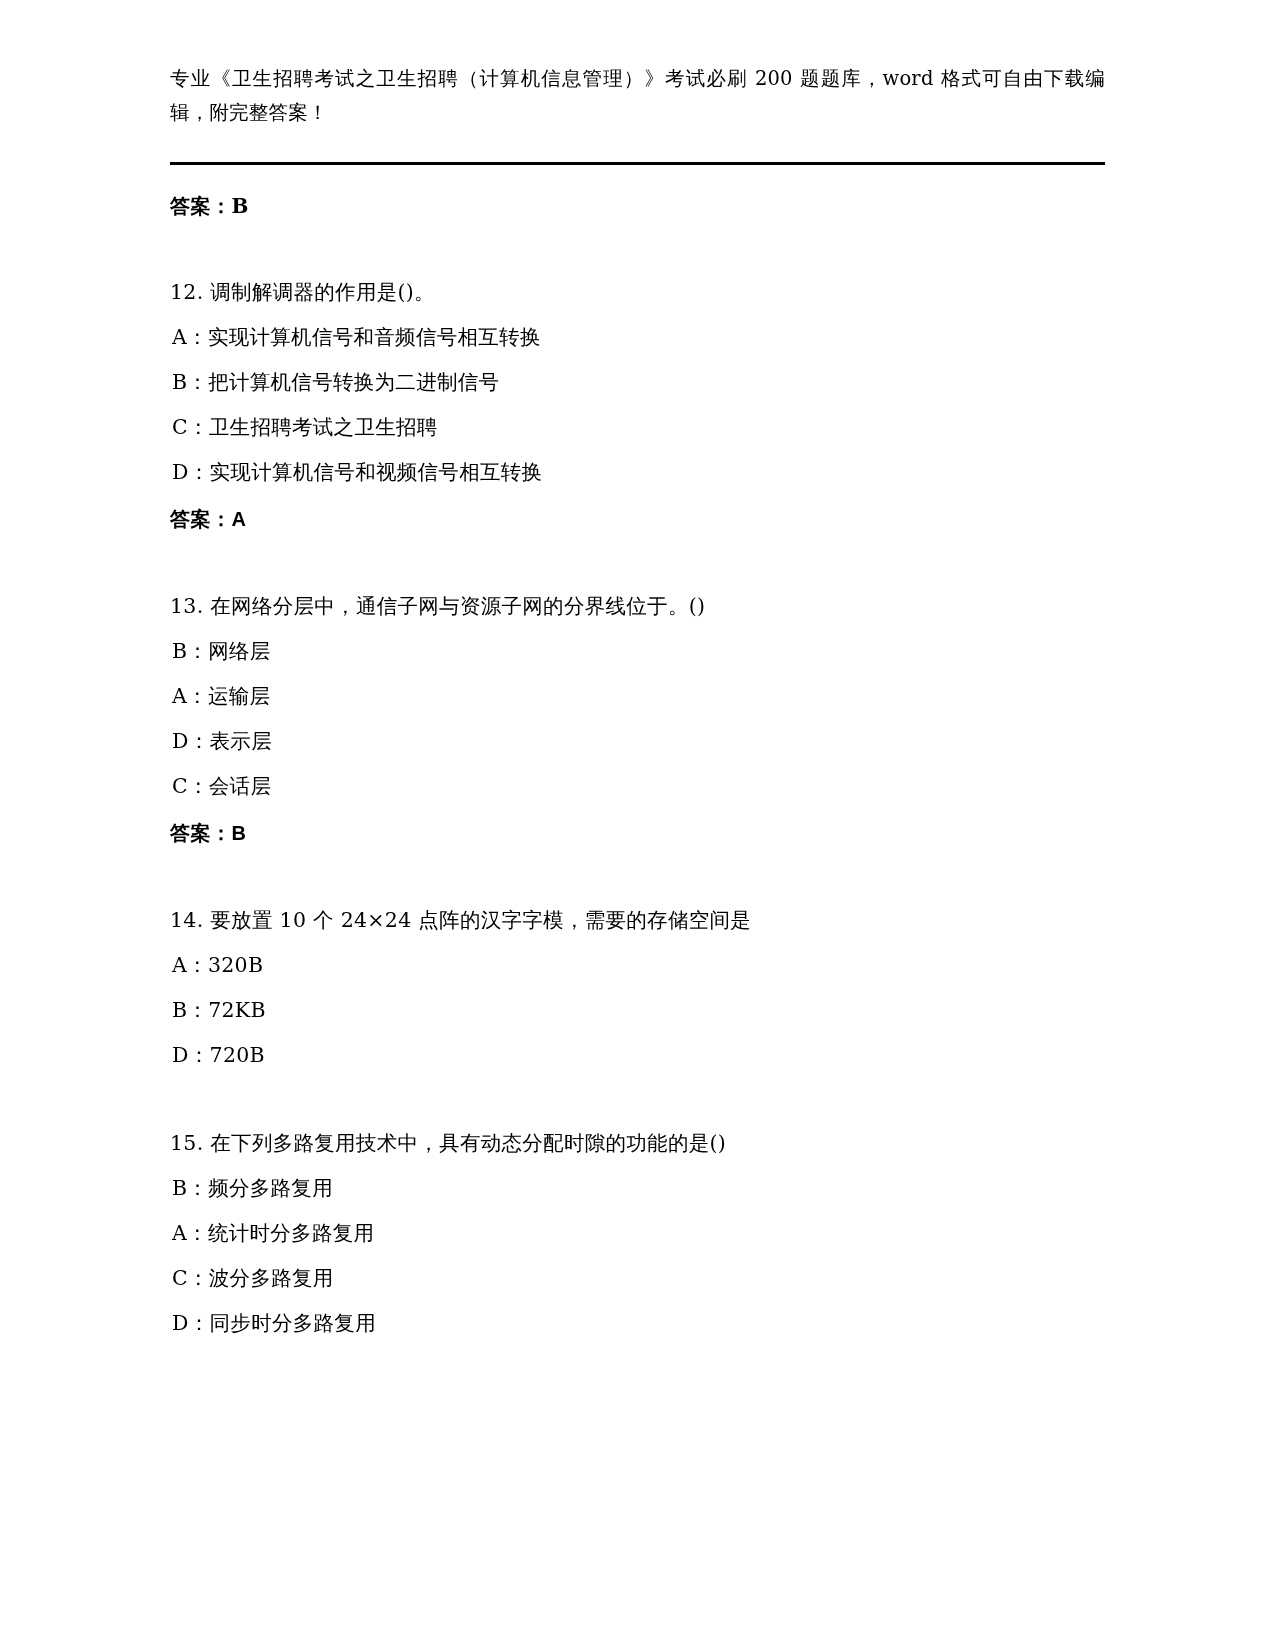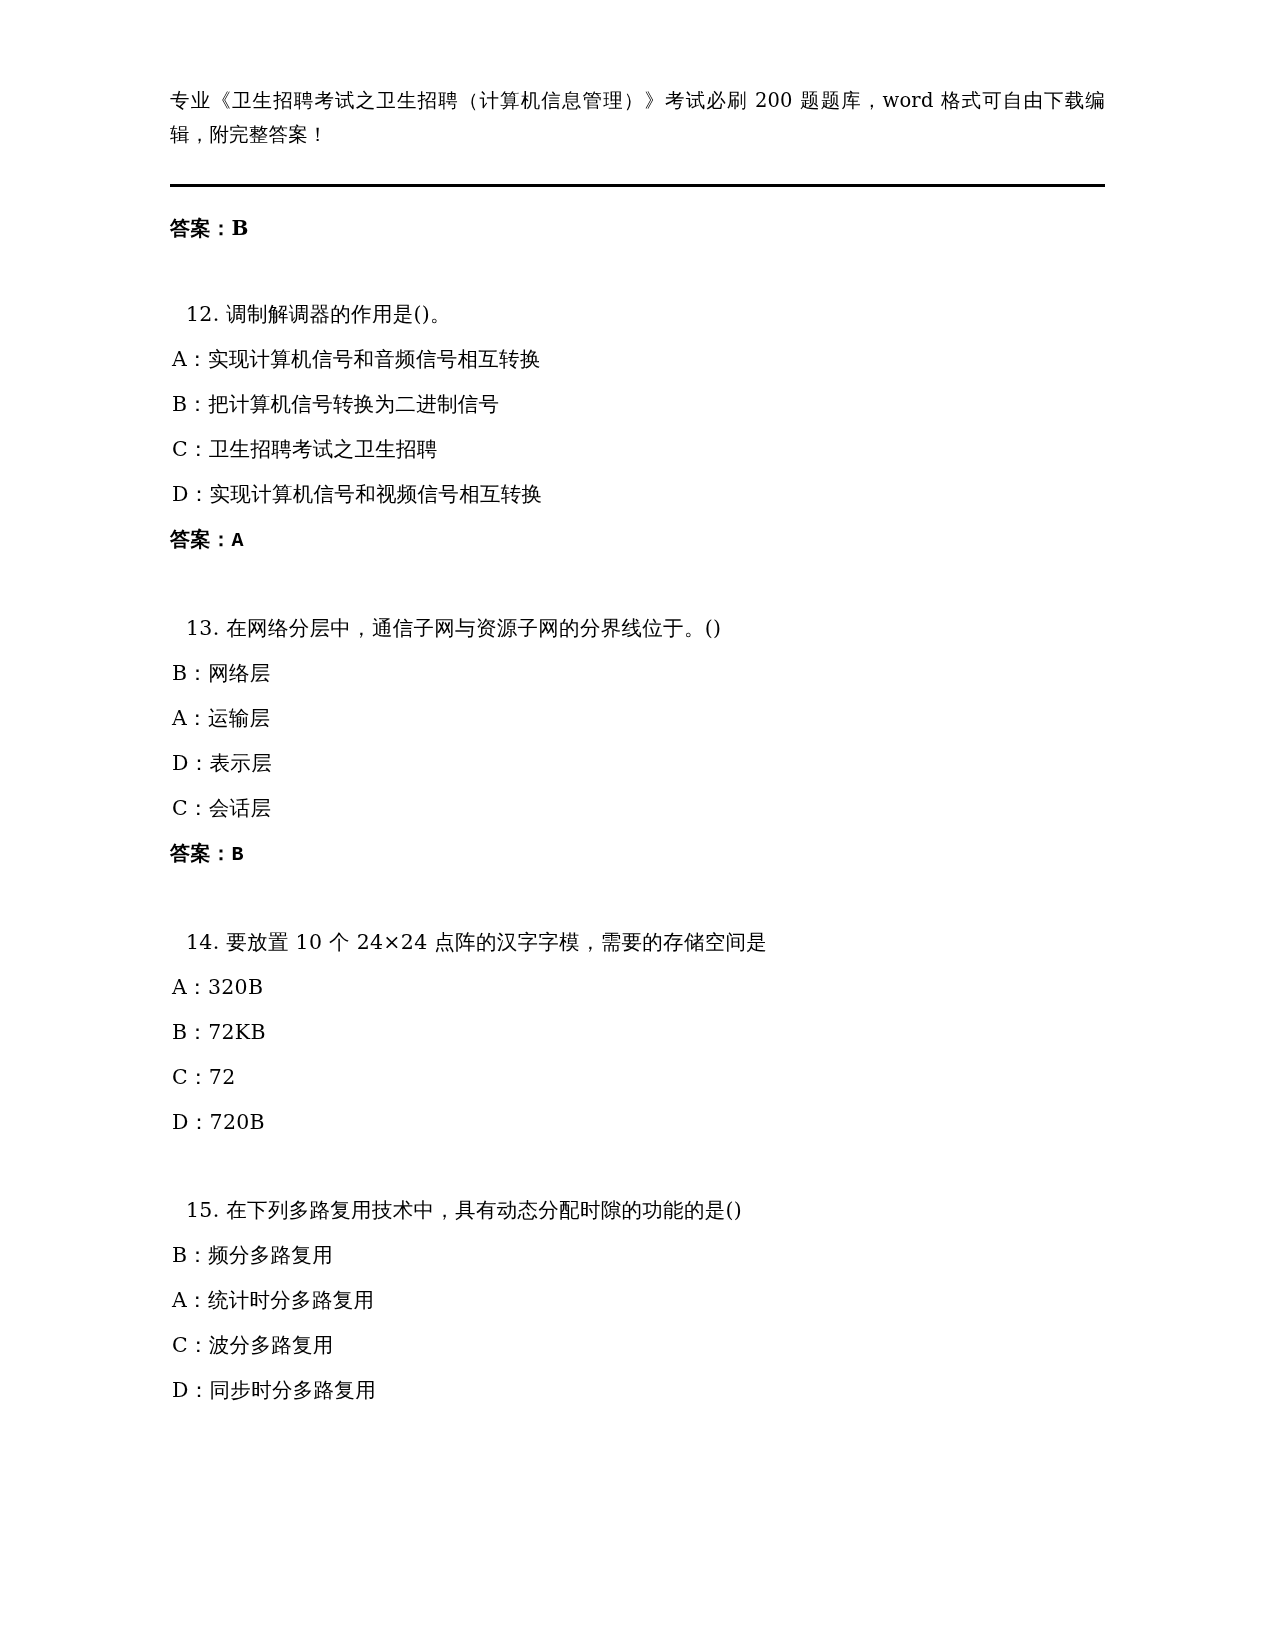--- a/index.html
+++ b/index.html
@@ -12,21 +12,21 @@
     height: 1650px;
     font-family: "Liberation Serif", serif;
     color: #000000;
     -webkit-font-smoothing: antialiased;
   }
   .page {
     position: relative;
     width: 1275px;
     height: 1650px;
     box-sizing: border-box;
-    padding: 84px 170px 0 170px;
+    padding: 62px 170px 0 170px;
   }
   .header {
     font-family: "DejaVu Serif", serif;
     font-size: 19.5px;
     line-height: 34px;
     text-align: justify;
     letter-spacing: 0.2px;
     color: #000;
   }
   .header-rule {
@@ -47,33 +47,33 @@
     margin: 0;
     letter-spacing: 0.5px;
   }
   .q-block {
     margin-top: 54px;
   }
   .q-stem {
     font-family: "DejaVu Serif", serif;
     font-size: 20.5px;
     line-height: 34px;
-    margin: 0 0 10px 16px;
+    margin: 0 0 10px 0;
     letter-spacing: 0.3px;
   }
   .q-option {
     font-family: "DejaVu Serif", serif;
     font-size: 20.5px;
     line-height: 34px;
     margin: 11px 0 9px 0;
     letter-spacing: 0.3px;
     padding-left: 2px;
   }
   .q-answer {
-    font-family: Liberation Mono, monospace;
+    font-family: Liberation Sans, sans-serif;
     font-weight: bold;
     font-size: 20px;
     line-height: 32px;
     margin: 14px 0 0 0;
     letter-spacing: 0.5px;
   }
   .spacer-top { margin-top: 4px; }
 </style>
 </head>
 <body>
@@ -103,21 +103,20 @@
       <p class="q-option">A：运输层</p>
       <p class="q-option">D：表示层</p>
       <p class="q-option">C：会话层</p>
       <p class="q-answer">答案：B</p>
     </div>
 
     <div class="q-block">
       <p class="q-stem">14. 要放置 10 个 24×24 点阵的汉字字模，需要的存储空间是</p>
       <p class="q-option">A：320B</p>
       <p class="q-option">B：72KB</p>
-      <p class="q-option">C：72</p>
       <p class="q-option">D：720B</p>
     </div>
 
     <div class="q-block">
       <p class="q-stem">15. 在下列多路复用技术中，具有动态分配时隙的功能的是()</p>
       <p class="q-option">B：频分多路复用</p>
       <p class="q-option">A：统计时分多路复用</p>
       <p class="q-option">C：波分多路复用</p>
       <p class="q-option">D：同步时分多路复用</p>
     </div>

